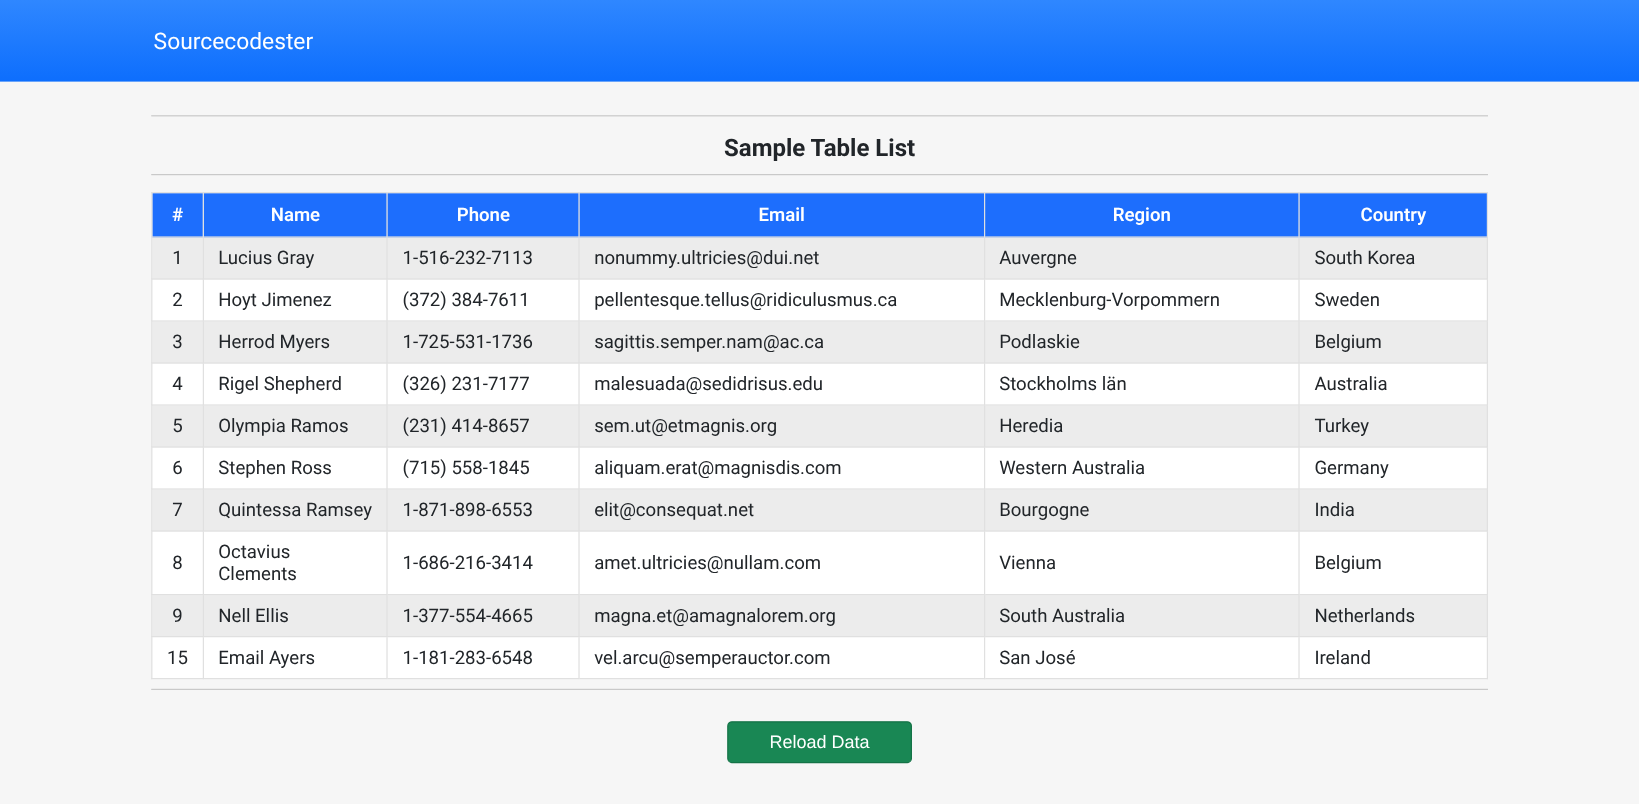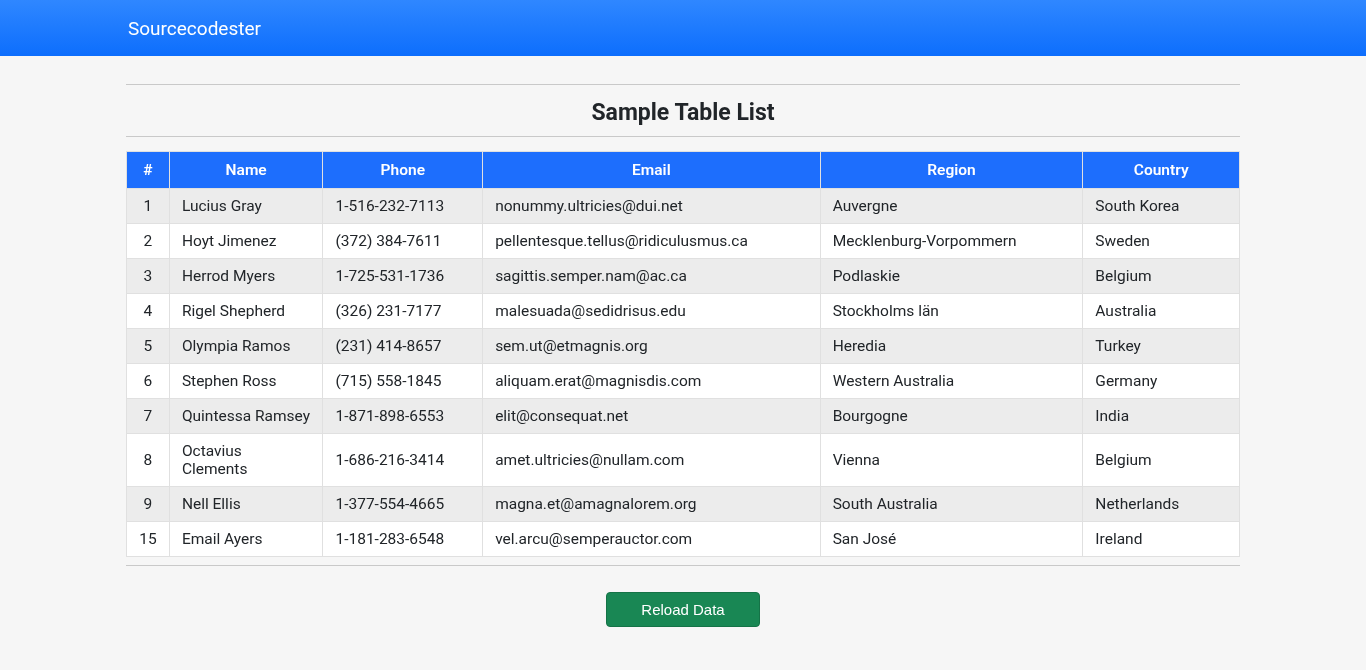--- a/index.html
+++ b/index.html
@@ -1,22 +1,22 @@
 <!DOCTYPE html>
 <html><head>
 <meta charset="utf-8">
 <style>
 * { margin: 0; padding: 0; box-sizing: border-box; }
 body { font-family: "Segoe UI", -apple-system, Roboto, Helvetica, Arial, sans-serif; background: #f6f6f6; color: #212529; width: 1366px; }
-.navbar { background: linear-gradient(to bottom, #2f87ff, #0d6efd); height: 56px; display: flex; align-items: center; padding: 0 128px; }
+.navbar { background: linear-gradient(to bottom, #2f87ff, #0d6efd); height: 68px; display: flex; align-items: center; padding: 0 128px; }
 .brand { color: #fff; font-size: 19px; font-weight: 400; }
 .container { max-width: 1114px; margin: 0 auto; padding-top: 20px; }
 h1.page-title { font-weight: 700; font-size: 31px; margin-bottom: 10px; }
 hr { border: none; border-top: 1px solid #c9c9c9; margin: 8px 0 14px; }
-h2.subtitle { text-align: center; font-weight: 700; font-size: 23px; margin: 8px 0 10px; }
+h2.subtitle { text-align: center; font-weight: 700; font-size: 20px; margin: 8px 0 10px; }
 table { width: 100%; border-collapse: collapse; font-size: 15.5px; margin-top: 4px; }
 thead th { background: #1d6efd; color: #fff; font-weight: 600; padding: 9px 12px; border: 1px solid #e0e0e0; text-align: center; }
 tbody td { padding: 8px 12px; border: 1px solid #e0e0e0; }
 tbody tr:nth-child(odd) { background: #ececec; }
 tbody tr:nth-child(even) { background: #fff; }
 td.idx { text-align: center; }
 .btn-row { text-align: center; margin: 26px 0 30px; }
 .reload-btn { background: #198754; color: #fff; border: 1px solid #157347; padding: 8px 34px; font-size: 15px; border-radius: 4px; cursor: pointer; }
 th.col-idx { width: 42px; }
 th.col-name { width: 152px; }

